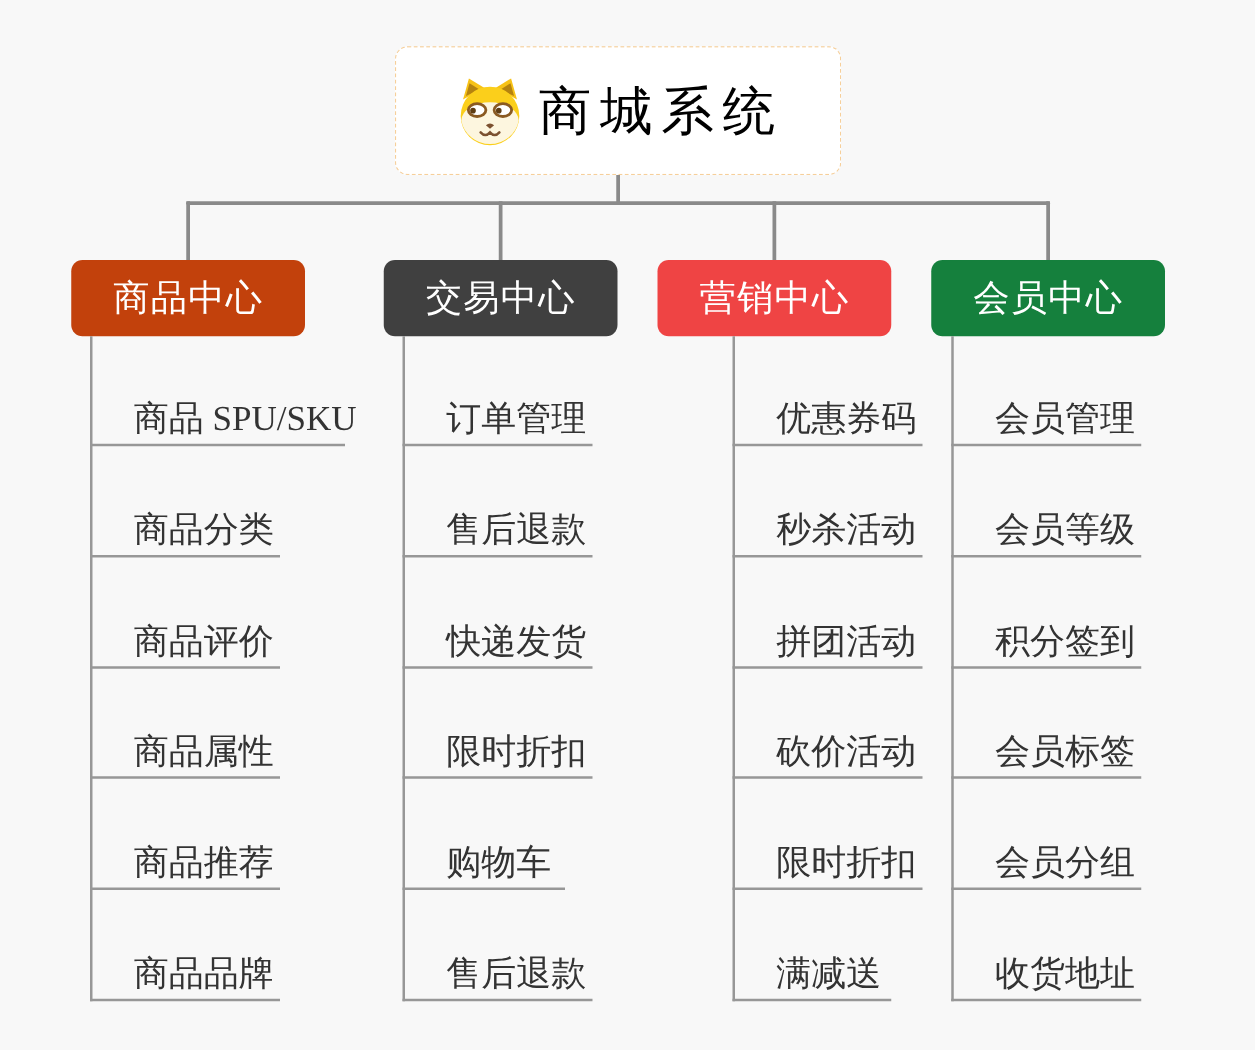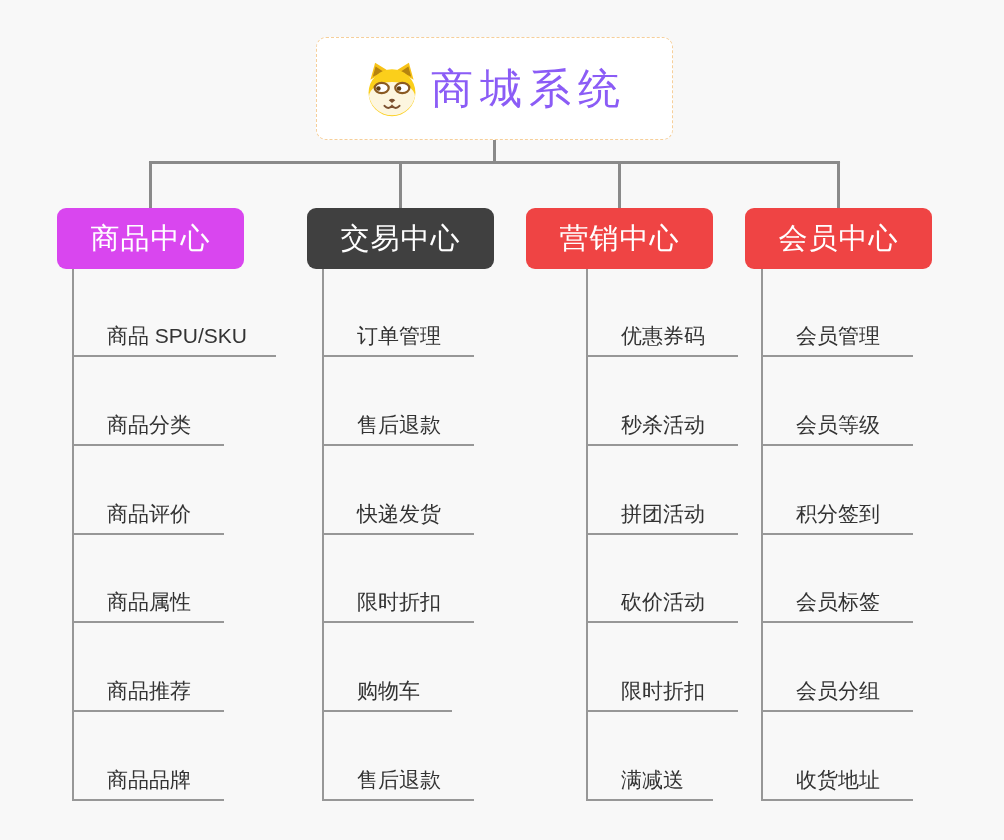--- a/index.html
+++ b/index.html
@@ -93,25 +93,26 @@
   .child-1 { top: 175px; }
   .child-2 { top: 264px; }
   .child-3 { top: 352px; }
   .child-4 { top: 441px; }
   .child-5 { top: 530px; }
 
   .child-label {
     position: absolute;
     left: 35px;
     bottom: 4px;
-    font-size: 21px;
+    font-size: 28px;
     line-height: 30px;
     color: #333333;
     white-space: nowrap;
     cursor: pointer;
+    font-family: Liberation Serif, serif;
   }
   .child-underline {
     position: absolute;
     left: 0; top: 0;
     height: 2px;
     width: 152px;
     background: #979797;
   }
   .child-underline.w-204 { width: 204px; }
   .child-underline.w-130 { width: 130px; }
@@ -130,34 +131,34 @@
       <polygon points="52.5,17 49.5,6 41,11.5" fill="#b5830f"></polygon>
       <circle cx="32" cy="34" r="25" fill="#fbcf1b"></circle>
       <path d="M7.5 38 a25 25 0 0 0 49 0 a22 14 0 0 0 -49 0 Z" fill="#fdf6df"></path>
       <ellipse cx="21" cy="29" rx="7.5" ry="5.5" fill="#ffffff" stroke="#8a5a22" stroke-width="2.4"></ellipse>
       <ellipse cx="43" cy="29" rx="7.5" ry="5.5" fill="#ffffff" stroke="#8a5a22" stroke-width="2.4"></ellipse>
       <circle cx="17.5" cy="29.5" r="2.4" fill="#5f3d13"></circle>
       <circle cx="39.5" cy="29.5" r="2.4" fill="#5f3d13"></circle>
       <path d="M28.5 42 q3.5 -3 7 0 l-3.5 3 Z" fill="#7c5130"></path>
       <path d="M24 48 q4 4.5 8 0 q4 4.5 8 0" stroke="#7c5130" stroke-width="2.2" fill="none" stroke-linecap="round"></path>
     </svg>
-    <span class="root-title" style="color: #8b5cf6;">商城系统</span>
+    <span class="root-title" style="color: #000000;">商城系统</span>
   </div>
 
   <div class="line root-trunk"></div>
   <div class="line bus"></div>
   <div class="line drop drop-0"></div>
   <div class="line drop drop-1"></div>
   <div class="line drop drop-2"></div>
   <div class="line drop drop-3"></div>
 
-  <div class="branch-node branch-0" style="background-color: #d946ef;">商品中心</div>
+  <div class="branch-node branch-0" style="background-color: #c2410c;">商品中心</div>
   <div class="branch-node branch-1" style="background-color: #404040;">交易中心</div>
   <div class="branch-node branch-2" style="background-color: #ef4444;">营销中心</div>
-  <div class="branch-node branch-3" style="background-color: #ef4444;">会员中心</div>
+  <div class="branch-node branch-3" style="background-color: #15803d;">会员中心</div>
 
   <div class="col col-0">
     <div class="col-trunk"></div>
     <div class="child child-0">
       <span class="child-label">商品 SPU/SKU</span>
       <div class="child-underline w-204"></div>
     </div>
     <div class="child child-1">
       <span class="child-label">商品分类</span>
       <div class="child-underline"></div>

